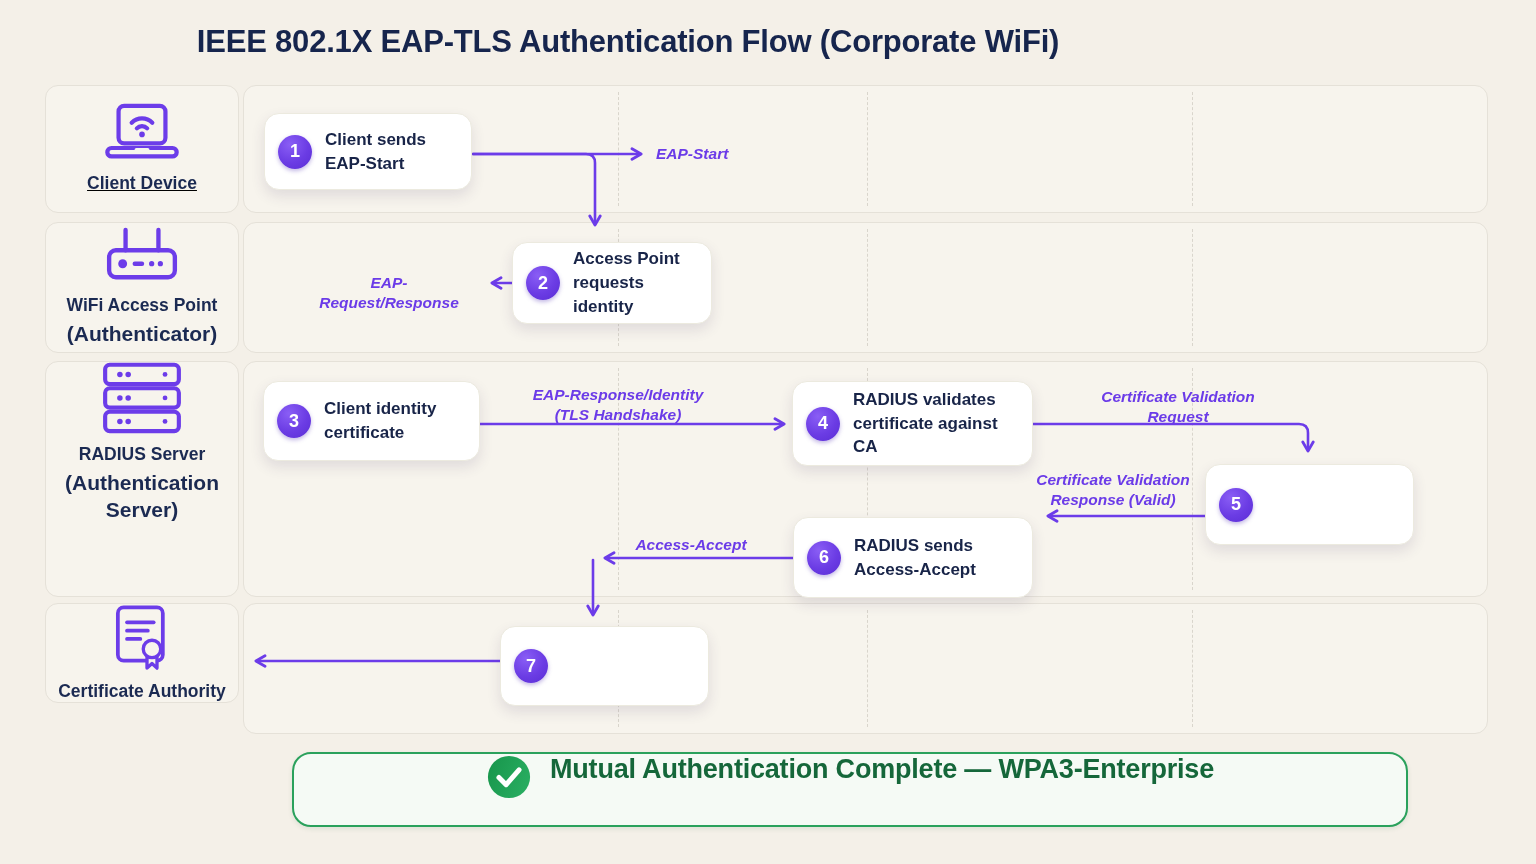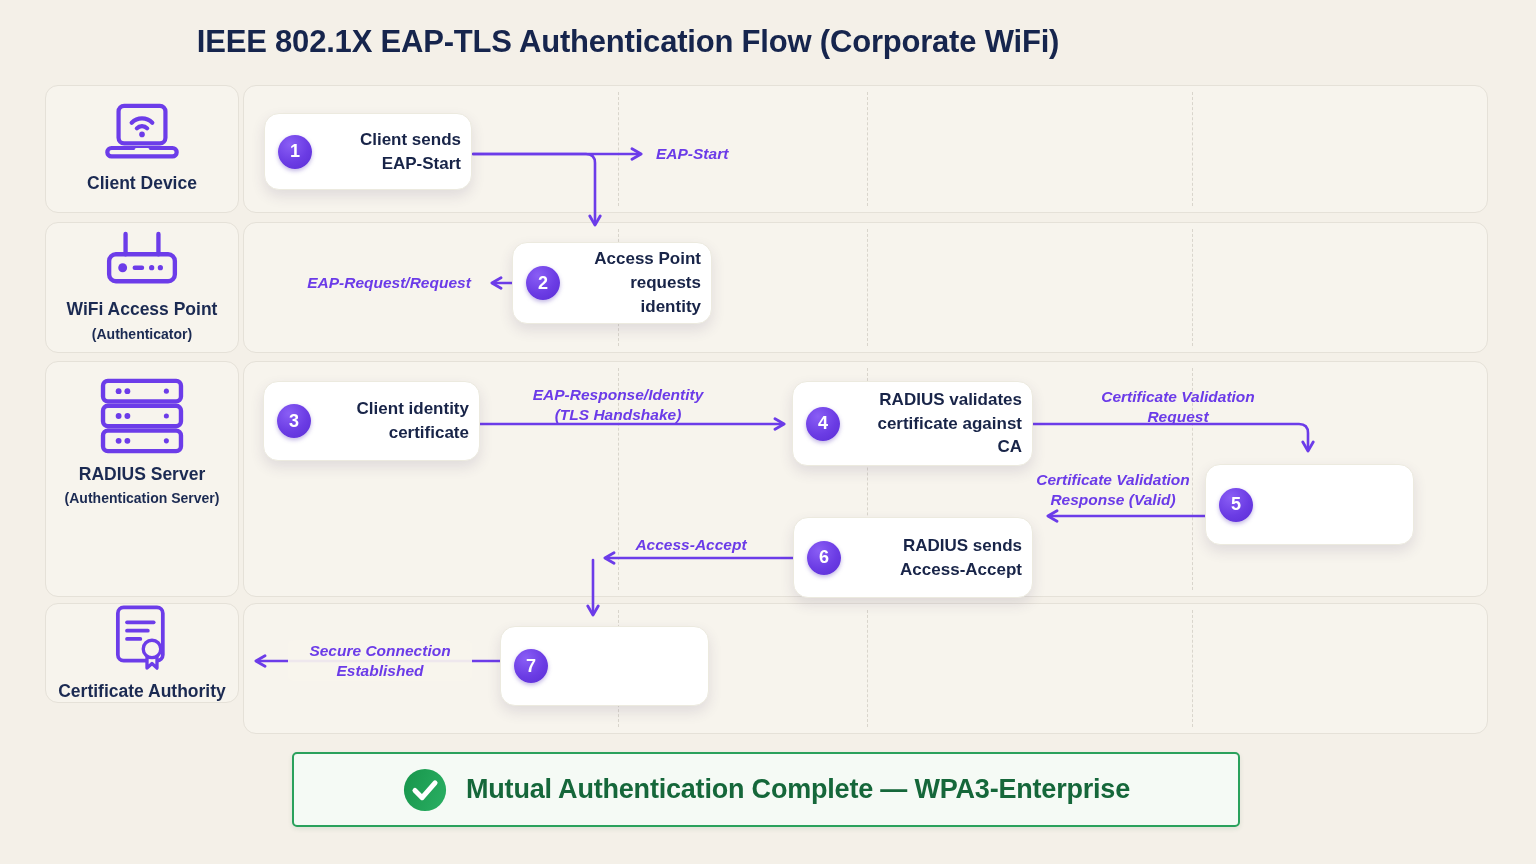--- a/index.html
+++ b/index.html
@@ -8,53 +8,53 @@
 
   .page-title{position:absolute;left:0;top:24px;width:1256px;text-align:center;
     font-size:31px;font-weight:800;color:#16254d;letter-spacing:-.2px;}
 
   .lane-cell,.lane-flow{position:absolute;background:#f7f4ed;border:1.5px solid #e5e1d8;
     border-radius:13px;box-sizing:border-box;z-index:1;}
   .lane-cell{left:45px;width:194px;display:flex;flex-direction:column;align-items:center;
     justify-content:center;gap:9px;text-align:center;}
   .lane-flow{left:243px;width:1245px;}
   .lane-title{font-size:17.5px;font-weight:700;color:#1b2a52;line-height:1.28;}
-  .lane-sub{font-size:14px;font-weight:700;color:#1b2a52;line-height:1.28;margin-top:-4px;}
+  .lane-sub{font-size:21px;font-weight:700;color:#1b2a52;line-height:1.28;margin-top:-4px;}
   .vline{position:absolute;top:6px;bottom:6px;width:0;border-left:1.5px dashed #d9d5cc;}
 
   .overlay{position:absolute;left:0;top:0;z-index:4;}
 
   .step{position:absolute;background:#ffffff;border:1px solid #eceadF;border-radius:15px;
     box-shadow:0 6px 14px rgba(55,45,90,.12);display:flex;align-items:center;
     box-sizing:border-box;padding:6px 10px 6px 13px;gap:13px;z-index:6;}
   .badge{flex:0 0 34px;width:34px;height:34px;border-radius:50%;
     background:radial-gradient(circle at 35% 28%,#8a5ef5 0%,#6b3ce4 55%,#5a2dd5 100%);
     color:#fff;font-size:18px;font-weight:700;display:flex;align-items:center;justify-content:center;
     box-shadow:0 2px 4px rgba(80,50,180,.35);}
-  .step-text{flex:1;text-align:right;font-size:17px;font-weight:700;color:#182448;line-height:1.4;}
+  .step-text{flex:1;text-align:left;font-size:17px;font-weight:700;color:#182448;line-height:1.4;}
 
   .alabel{position:absolute;z-index:8;color:#6b3be8;font-style:italic;font-weight:600;
     font-size:15.5px;line-height:1.26;text-align:center;}
   .alabel.bgpad{background:rgba(247,244,237,.93);border-radius:5px;padding:1px 4px;}
 
-  .banner{position:absolute;left:292px;top:752px;width:948px;height:75px;box-sizing:border-box;
-    background:#f5faf5;border:2px solid #2aa15c;border-radius:5px;display:flex;align-items:center;
+  .banner{position:absolute;left:292px;top:752px;width:1116px;height:75px;box-sizing:border-box;
+    background:#f5faf5;border:2px solid #2aa15c;border-radius:19px;display:flex;
     justify-content:center;gap:18px;box-shadow:0 2px 5px rgba(30,90,50,.10);z-index:6;}
   .banner-text{font-size:27px;font-weight:700;color:#15673a;letter-spacing:-.2px;}
 
   svg.icon{display:block;}
 </style>
 </head>
 <body>
 
 <div class="canvas">
 
   <div class="page-title">IEEE 802.1X EAP-TLS Authentication Flow (Corporate WiFi)</div>
 
-  <div class="lane-cell" style="top:85px;height:128px;">
+  <div class="lane-cell" style="top:85px;height:128px;text-decoration:underline;">
     <svg class="icon" width="82" height="60" viewBox="0 0 84 64">
       <g fill="none" stroke="#6c3ce9" stroke-width="4.5" stroke-linecap="round" stroke-linejoin="round">
         <rect x="17" y="3" width="50" height="40" rx="6"></rect>
         <path d="M31 21 a15.5 15.5 0 0 1 22 0"></path>
         <path d="M36.5 27 a7.5 7.5 0 0 1 11 0"></path>
         <rect x="5" y="48" width="74" height="9" rx="4.5"></rect>
       </g>
       <circle cx="42" cy="33.5" r="3" fill="#6c3ce9"></circle>
       <rect x="34" y="48" width="16" height="4" rx="2" fill="#f7f4ed"></rect>
     </svg>
@@ -197,43 +197,39 @@
       <span>Access-Accept</span>
     </span>
   </div>
 
   <div class="step" style="left:500px;top:626px;width:209px;height:80px;">
     <span class="badge">7</span>
   </div>
 
   <div class="alabel" style="left:656px;top:144px;width:110px;text-align:left;">EAP-Start</div>
 
-  <div class="alabel" style="left:305px;top:273px;width:168px;">EAP-Request/Request</div>
+  <div class="alabel" style="left:305px;top:273px;width:168px;">EAP-Request/Response</div>
 
   <div class="alabel" style="left:520px;top:385px;width:196px;">
     <span>EAP-Response/Identity</span><br>
     <span>(TLS Handshake)</span>
   </div>
 
   <div class="alabel" style="left:1088px;top:387px;width:180px;">
     <span>Certificate Validation</span><br>
     <span>Request</span>
   </div>
 
   <div class="alabel" style="left:1023px;top:470px;width:180px;">
     <span>Certificate Validation</span><br>
     <span>Response (Valid)</span>
   </div>
 
   <div class="alabel" style="left:616px;top:535px;width:150px;">Access-Accept</div>
 
-  <div class="alabel bgpad" style="left:288px;top:640px;width:176px;">
-    <span>Secure Connection</span><br>
-    <span>Established</span>
-  </div>
 
   <div class="banner">
     <svg width="46" height="46" viewBox="0 0 48 48">
       <defs>
         <linearGradient id="gg" x1="0" y1="0" x2="1" y2="0.4">
           <stop offset="0" stop-color="#17954b"></stop>
             <stop offset="1" stop-color="#27ab5f"></stop>
         </linearGradient>
       </defs>
       <circle cx="24" cy="24" r="22" fill="url(#gg)"></circle>

